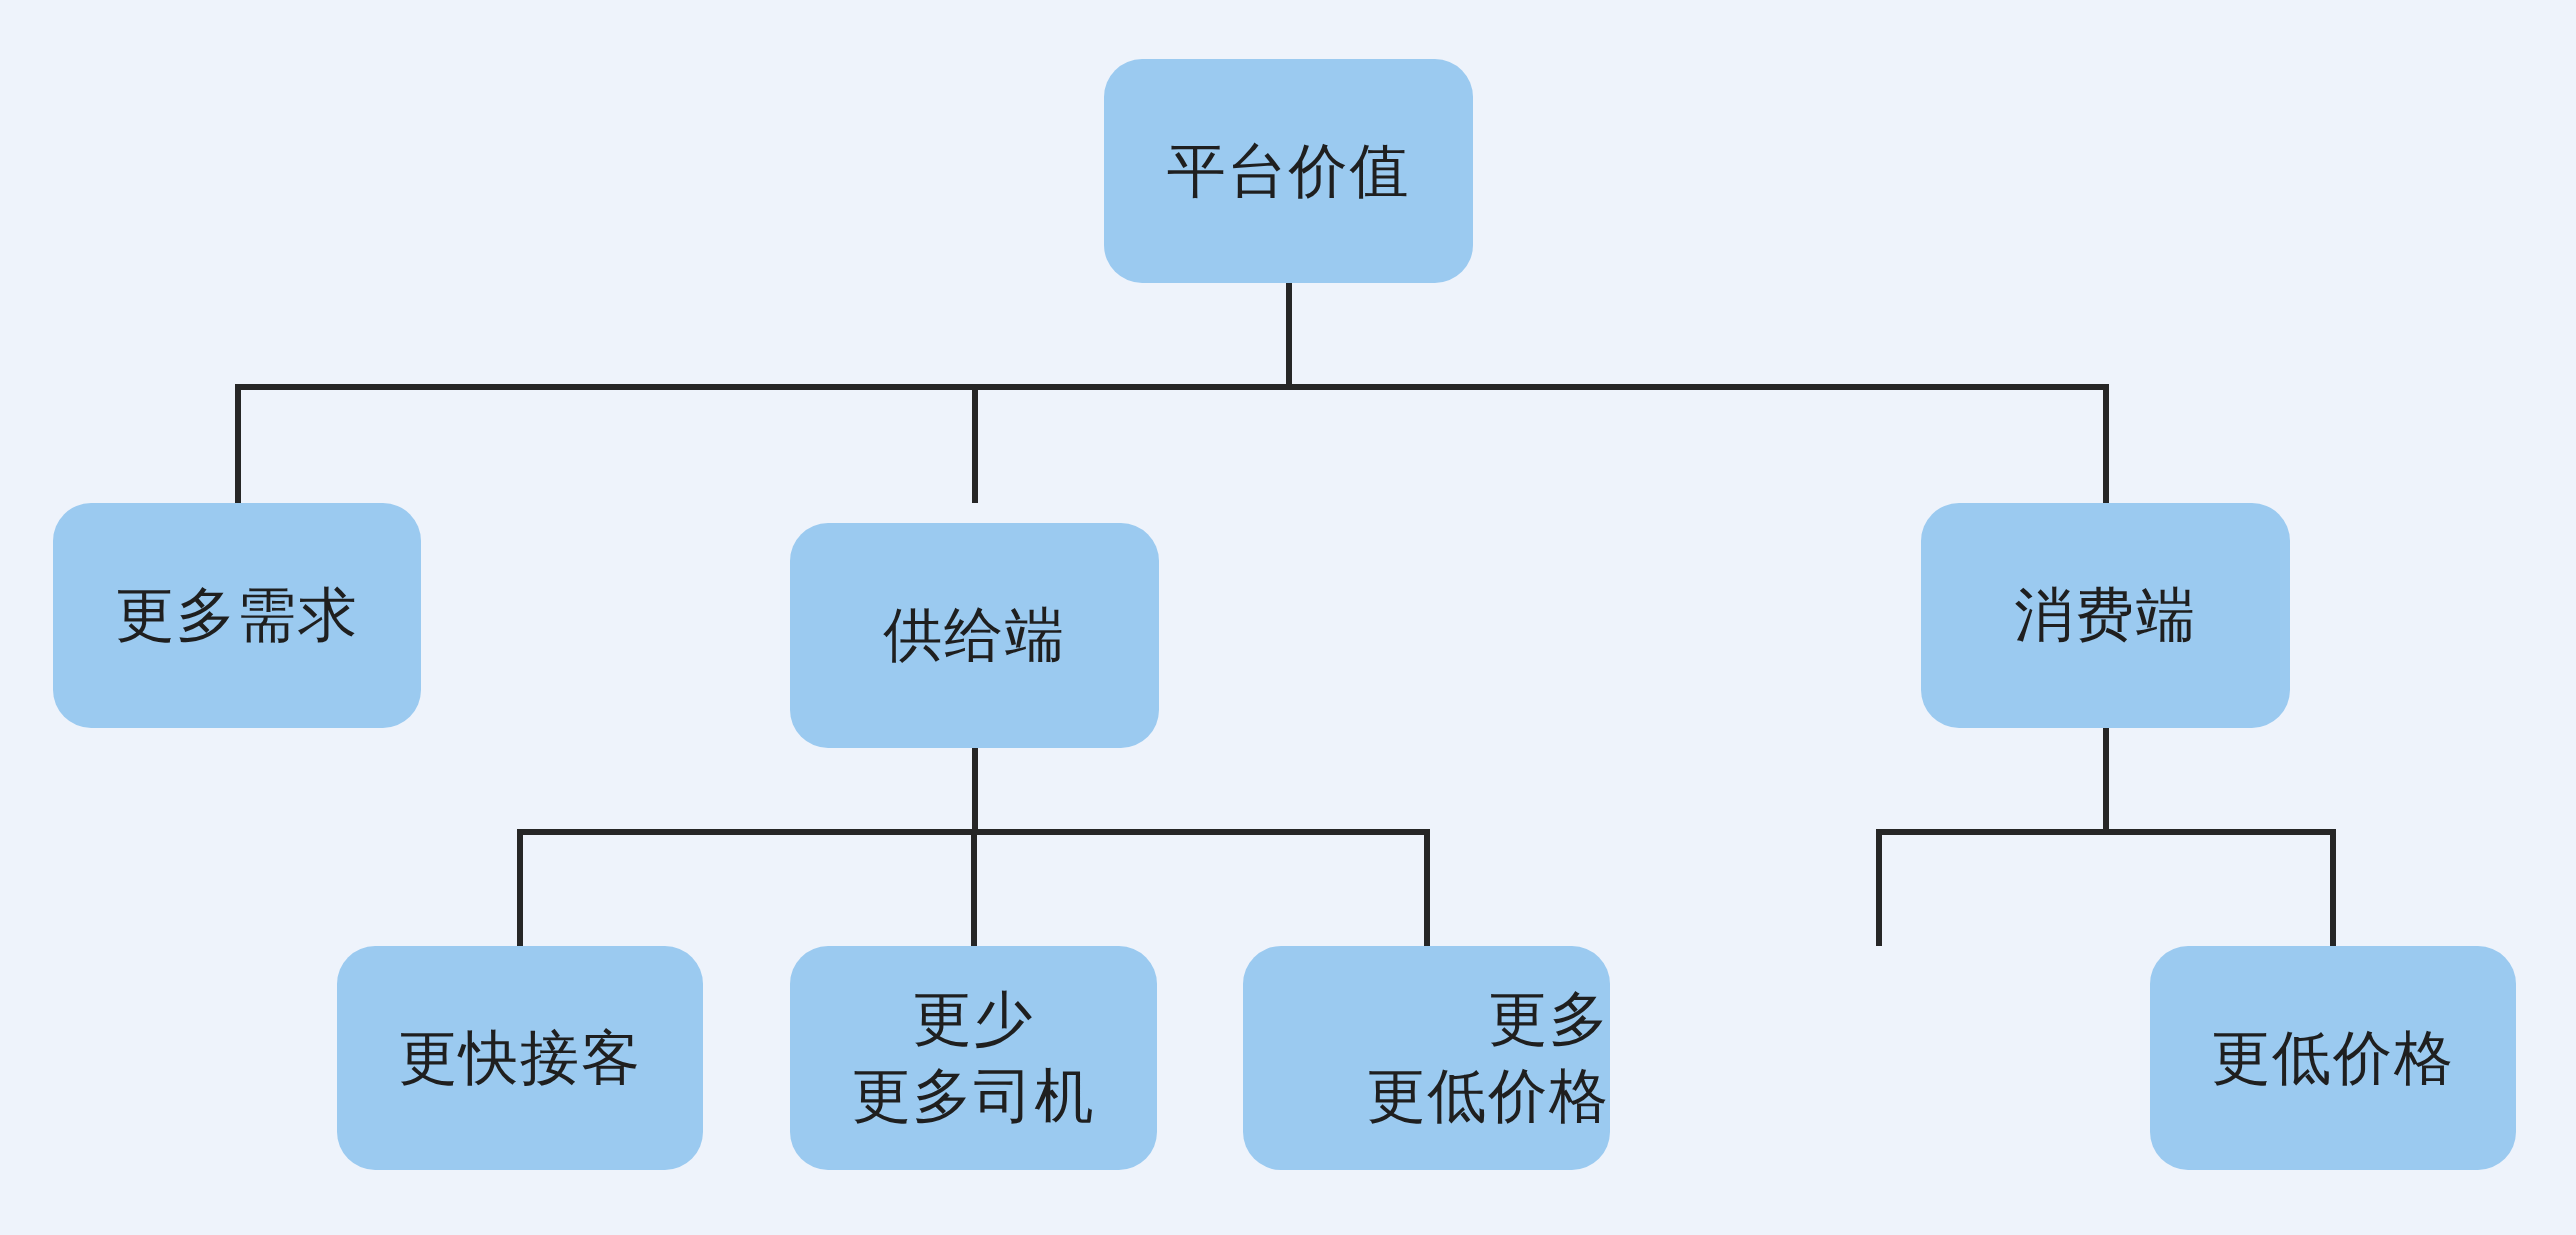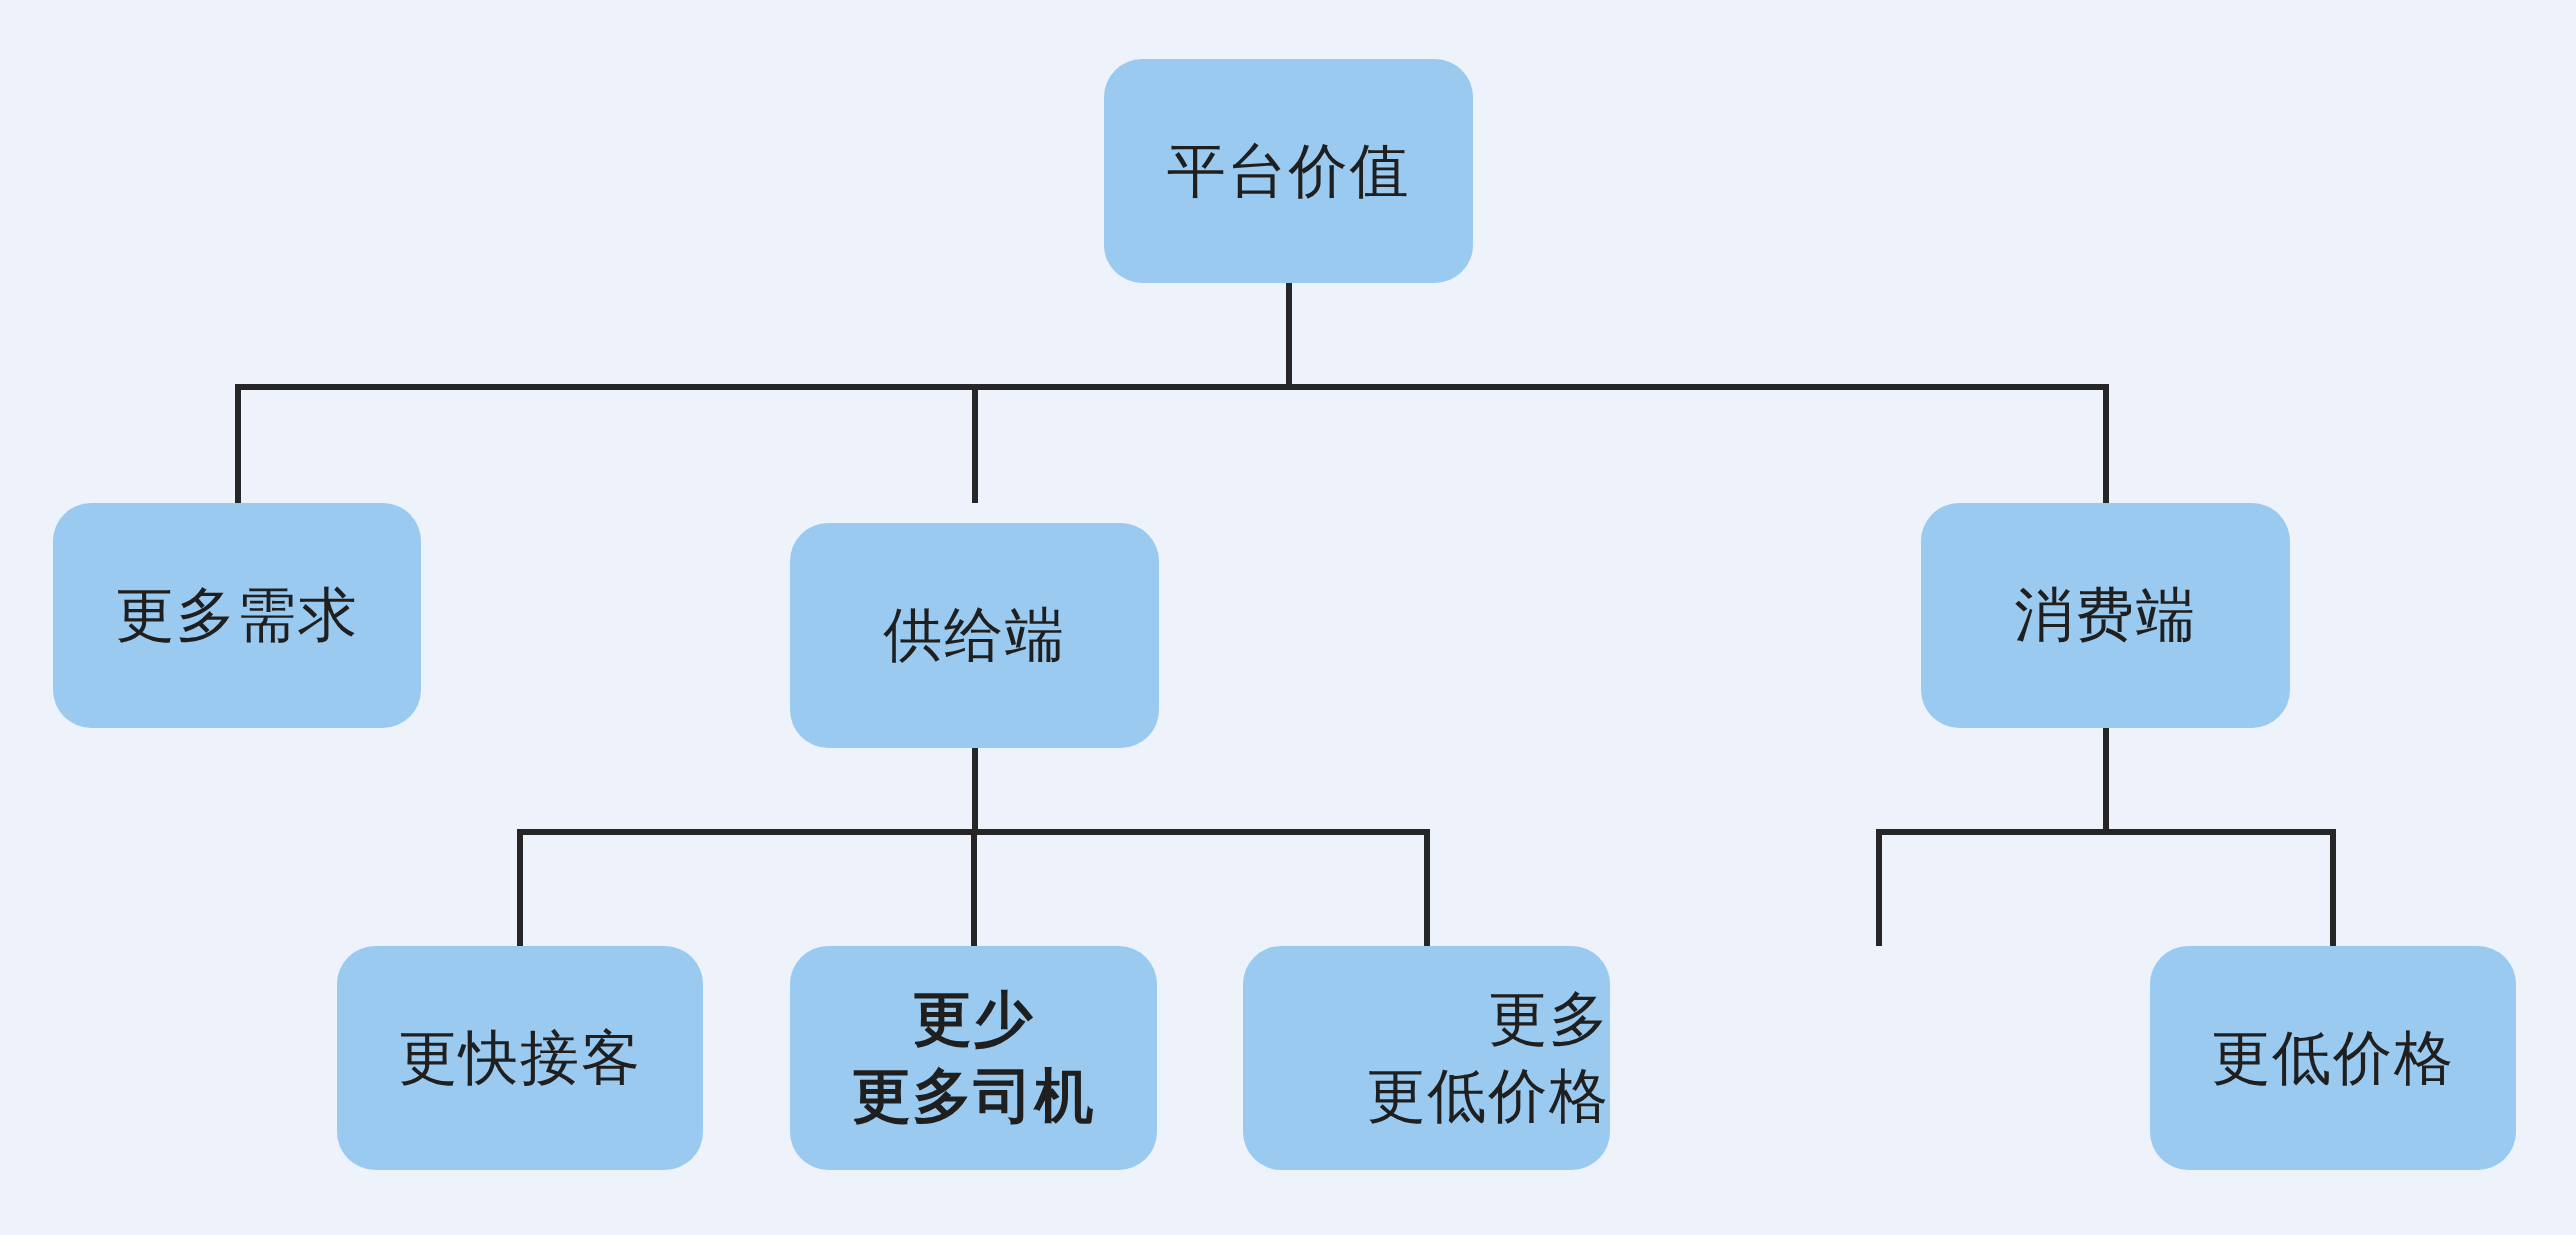--- a/index.html
+++ b/index.html
@@ -41,21 +41,21 @@
     position: absolute;
     background: var(--edge-color);
   }
 
   
   #n-root     { left: 1104px; top:  59px; width: 369px; height: 224px; }
   #n-demand   { left:   53px; top: 503px; width: 368px; height: 225px; }
   #n-supply   { left:  790px; top: 523px; width: 369px; height: 225px; justify-content: center; }
   #n-consumer { left: 1921px; top: 503px; width: 369px; height: 225px; }
   #n-drivers  { left:  337px; top: 946px; width: 366px; height: 224px; }
-  #n-idle     { left:  790px; top: 946px; width: 367px; height: 224px; font-weight: bold; }
+  #n-idle     { left:  790px; top: 946px; width: 367px; height: 224px; }
   #n-coverage { left: 1243px; top: 946px; width: 367px; height: 224px; align-items: flex-end; }
   #n-pickup   { left: 1695px; top: 946px; width: 365px; height: 224px; }
   #n-price    { left: 2150px; top: 946px; width: 366px; height: 224px; }
 
   
   #e-root-v      { left: 1286px; top: 283px; width:    5.7px; height: 106px; }
   #e-top-h       { left:  235px; top: 384px; width: 1874px; height:   5.7px; }
   #e-demand-v    { left:  235px; top: 384px; width:    5.7px; height: 119px; }
   #e-supply-v1   { left: 972px; top: 384px; width:    5.7px; height: 119px; }
   #e-consumer-v1 { left: 2103px; top: 384px; width:    5.7px; height: 119px; }

